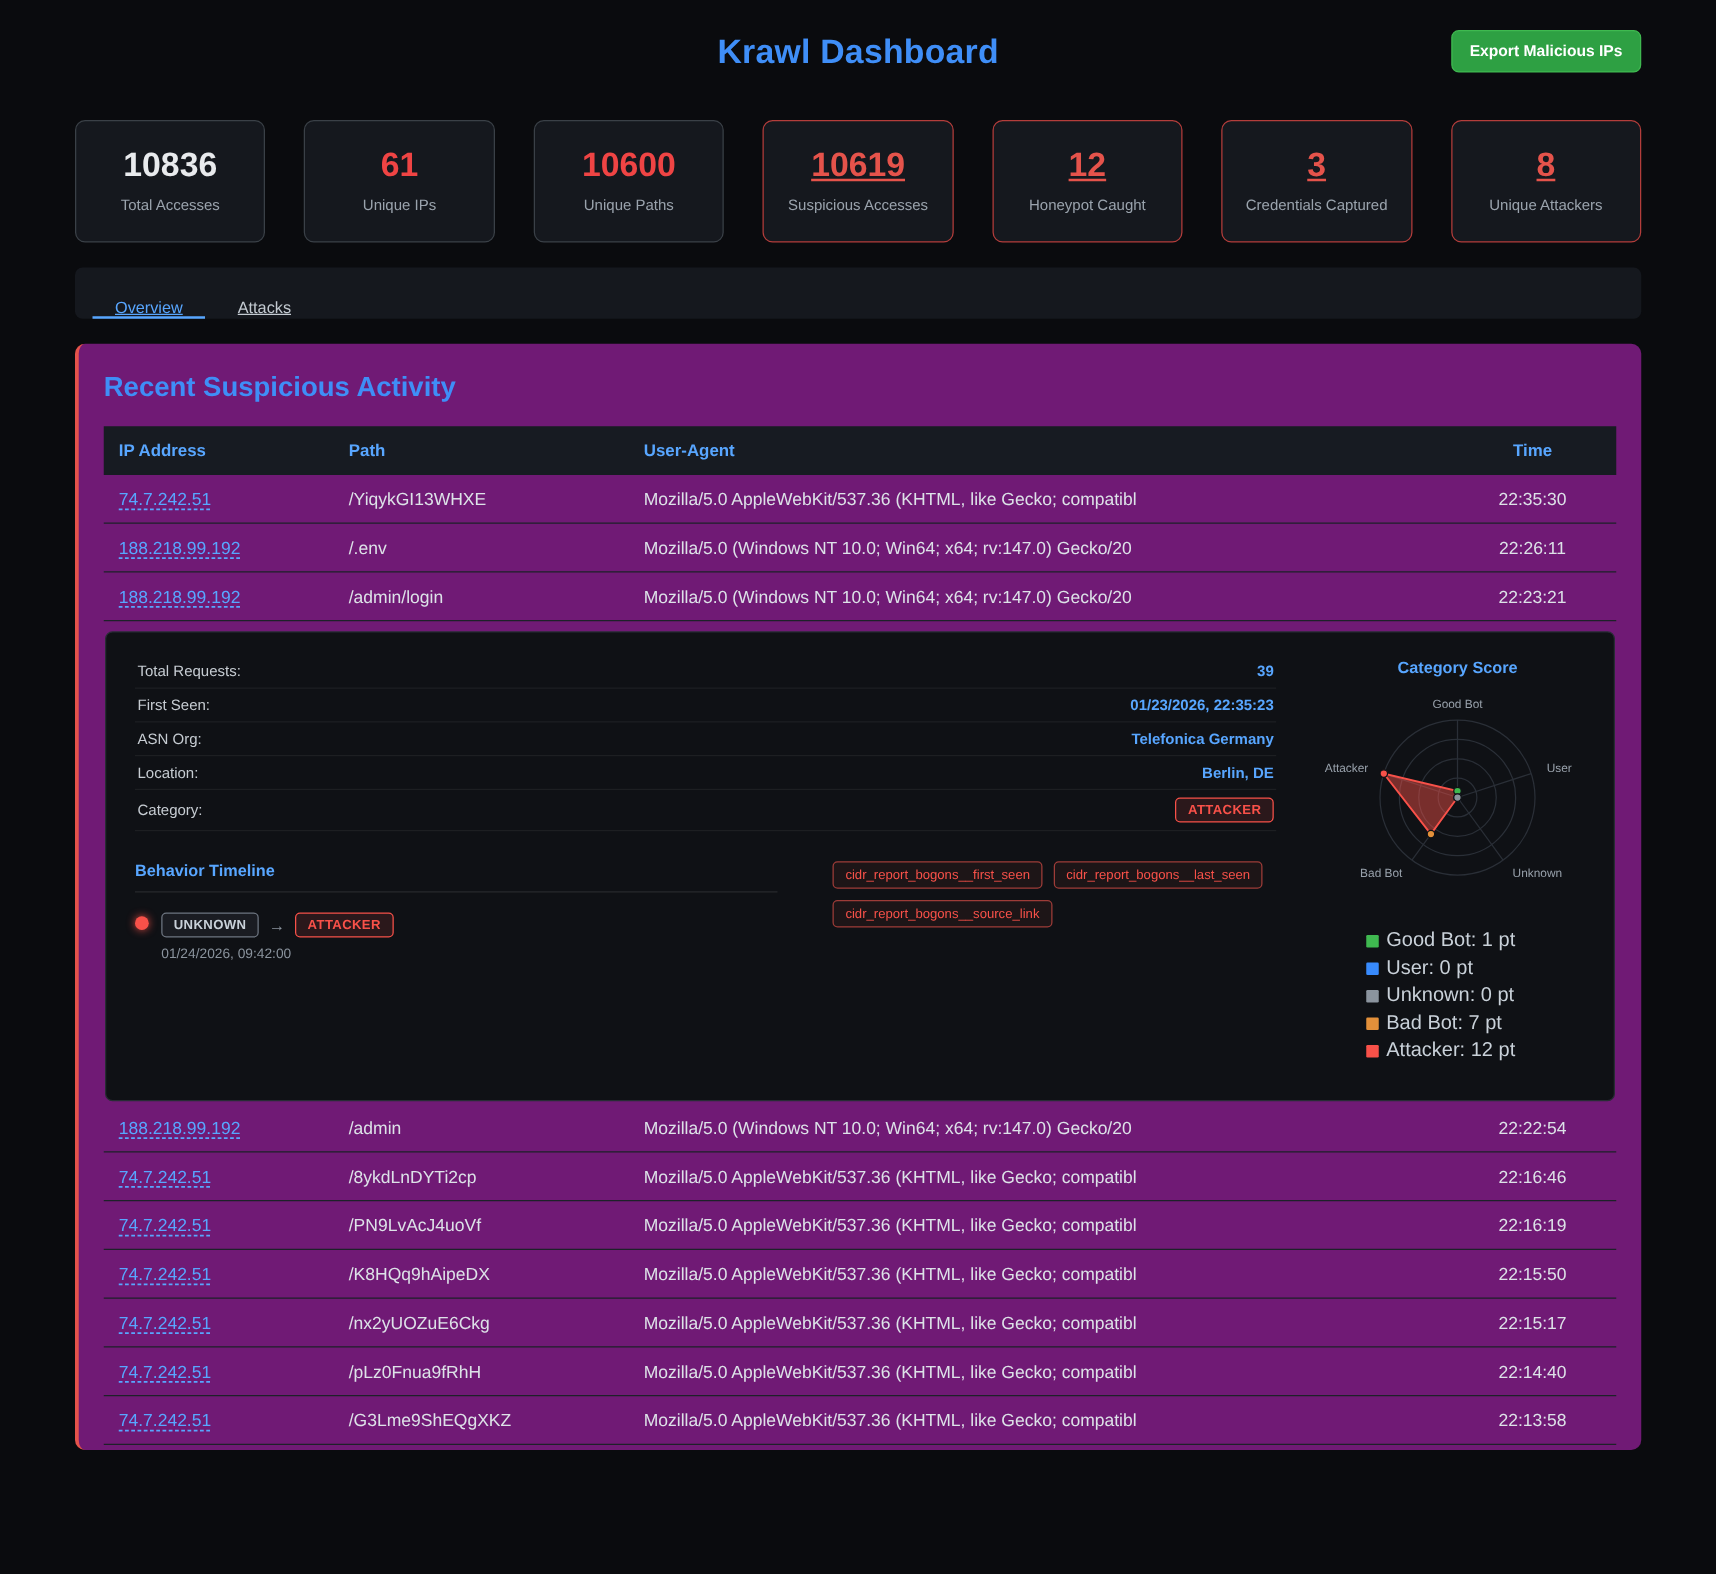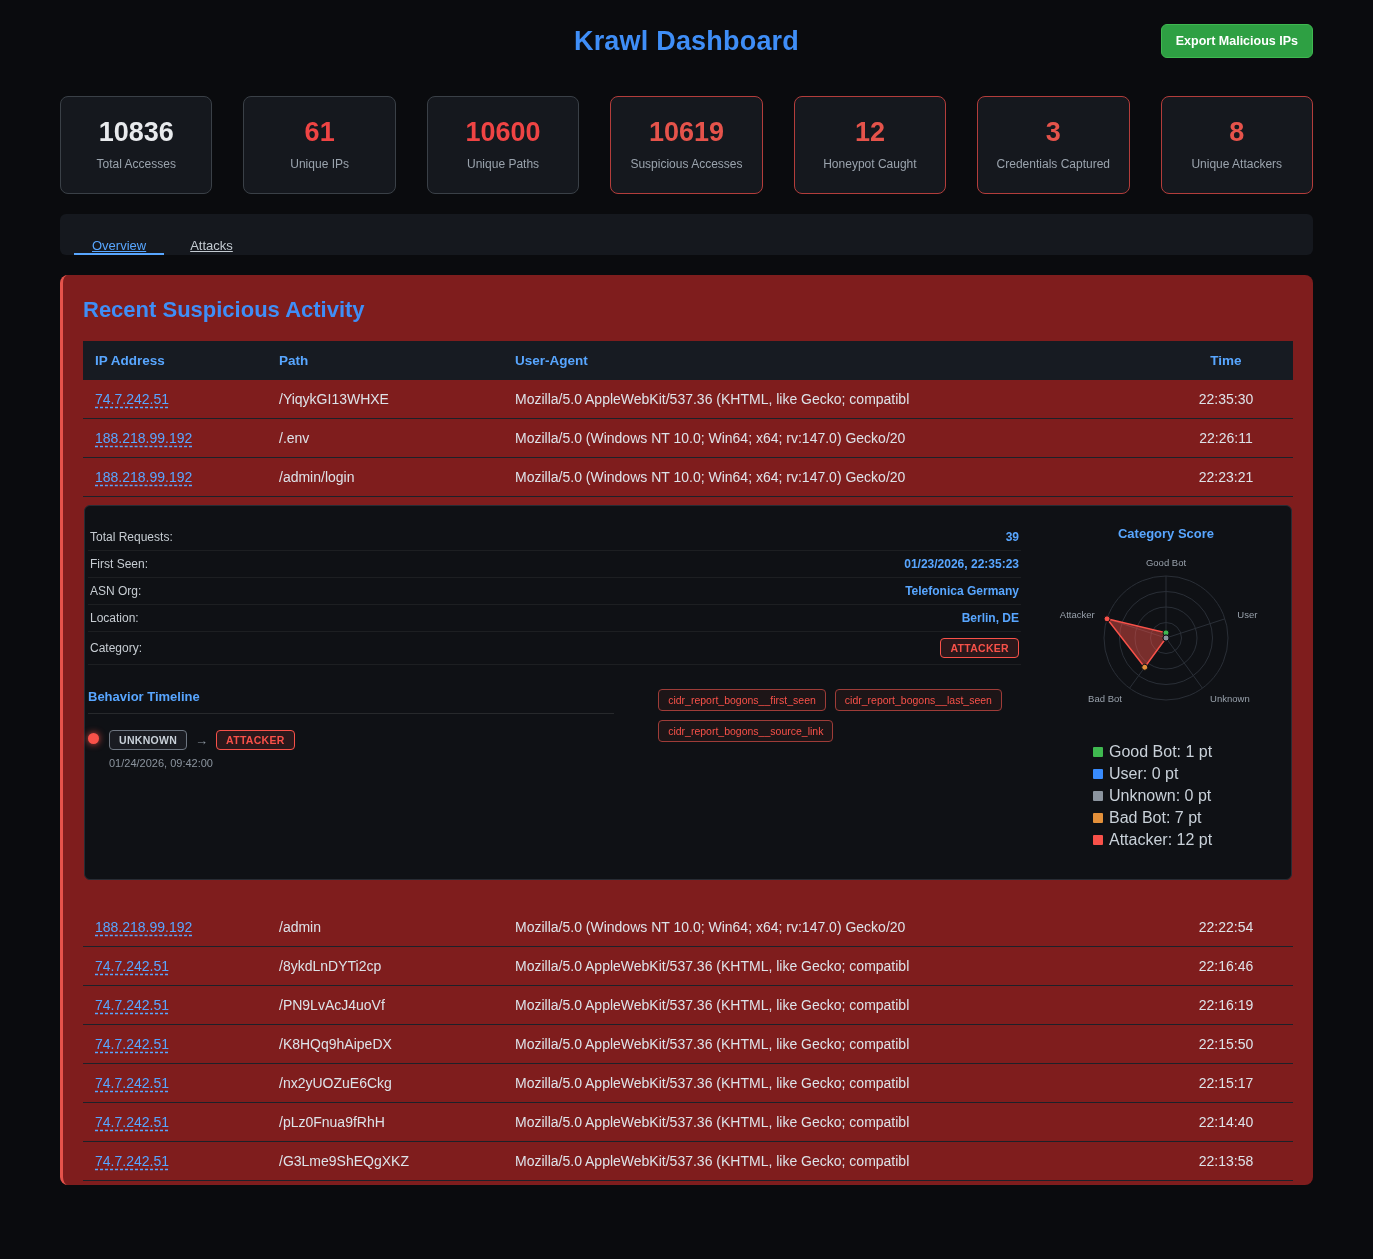--- a/index.html
+++ b/index.html
@@ -15,51 +15,51 @@
     border:1px solid #3fb950; border-radius:6px; font-size:12.5px; font-weight:bold;
     padding:9px 14px; cursor:pointer; font-family:"Liberation Sans",sans-serif; }
 
   
   .stats-row { display:flex; gap:31px; margin-top:22px; }
   .stat-card { flex:1; background:#15181e; border:1px solid #3a4047; border-radius:8px;
     text-align:center; padding:20px 8px 22px; }
   .stat-card.red { border-color:#b33d3b; }
   .stat-value { font-size:27px; font-weight:bold; color:#e8eaed; }
   .stat-card.blue .stat-value { color:#ef4444; }
-  .stat-card.red .stat-value { color:#e5534b; }
+  .stat-card.red .stat-value { color:#e5534b;text-decoration:underline; }
   .stat-label { font-size:12px; color:#9aa3ad; margin-top:9px; }
 
   
   .tabbar { display:flex; background:#15181e; border-radius:6px; margin-top:20px;
     height:41px; align-items:stretch; padding:0 14px; gap:8px; }
   .tab { display:flex; align-items:center; padding:0 18px; font-size:13px;
     color:#c3cad1; text-decoration:underline; cursor:pointer; border-bottom:2px solid transparent;margin-top:24px; }
   .tab.active { color:#58a6ff; border-bottom-color:#58a6ff; }
 
   
-  .panel { margin-top:20px; background:#7f1d1d; border-left:3px solid #e5534b;
+  .panel { margin-top:20px; background:#701a75; border-left:3px solid #e5534b;
     border-radius:8px; padding:22px 20px 4px; }
   .panel-title { font-size:22px; font-weight:bold; color:#3f8ef7; margin-bottom:18px; }
 
   
   .thead { display:flex; background:#171b22; align-items:center; }
   .thead span { font-size:13.5px; font-weight:bold; color:#58a6ff; padding:12px 10px; }
   .col-ip { width:186px; }
   .col-path { width:236px; }
   .col-ua { flex:1; }
   .col-time { width:130px; text-align:center; padding-right:14px !important; }
   .trow { display:flex; align-items:center; border-bottom:1px solid #1d2129; cursor:pointer; }
   .trow .cell { font-size:14px; padding:11px 10px; color:#dde2e8; overflow:hidden; white-space:nowrap; }
   .thead .col-ip, .trow .col-ip { padding-left:12px; }
   .ip-link { color:#58a6ff; text-decoration:underline; text-decoration-style:dashed;
     text-underline-offset:3px; cursor:pointer; }
 
   
   .detail { display:flex; border:1px solid #272c34; border-radius:6px; background:#0f1115;
-    margin:8px 1px 28px; padding:18px 16px 26px 3px; gap:36px; }
+    margin:8px 1px 2px; padding:18px 16px 26px 23px; gap:36px; }
   .detail-main { flex:1; }
   .kv-row { display:flex; justify-content:space-between; align-items:center;
     padding:6px 2px; border-bottom:1px solid rgba(255,255,255,0.06); min-height:26px; }
   .kv-label { font-size:12px; color:#c6ccd2; }
   .kv-value { font-size:12px; font-weight:bold; color:#58a6ff; }
   .badge { display:inline-block; font-size:10.5px; font-weight:bold; border-radius:4px;
     padding:3px 9px; letter-spacing:.3px; }
   .badge-red { color:#f85149; border:1px solid #f85149; background:rgba(248,81,73,0.12); }
   .badge-gray { color:#c9d1d9; border:1px solid #6e7681; background:rgba(110,118,129,0.12); }
 

